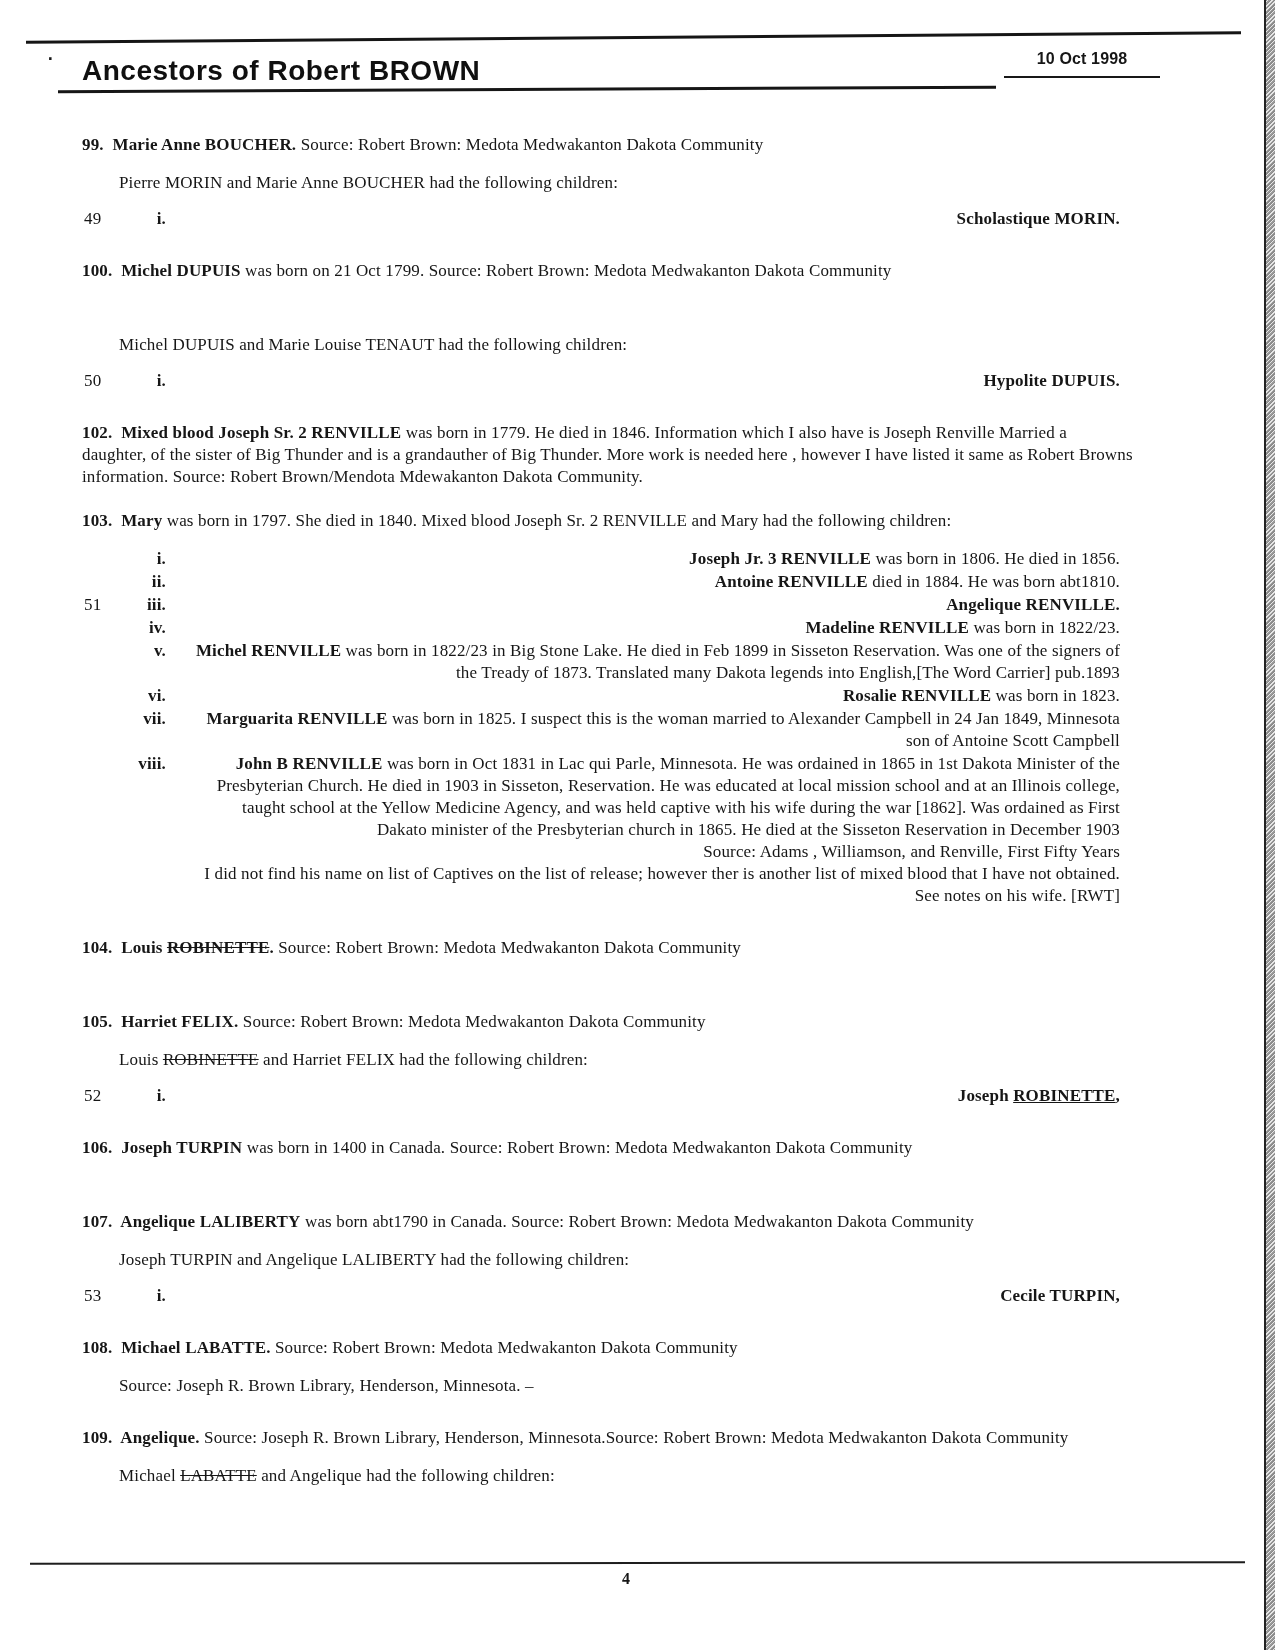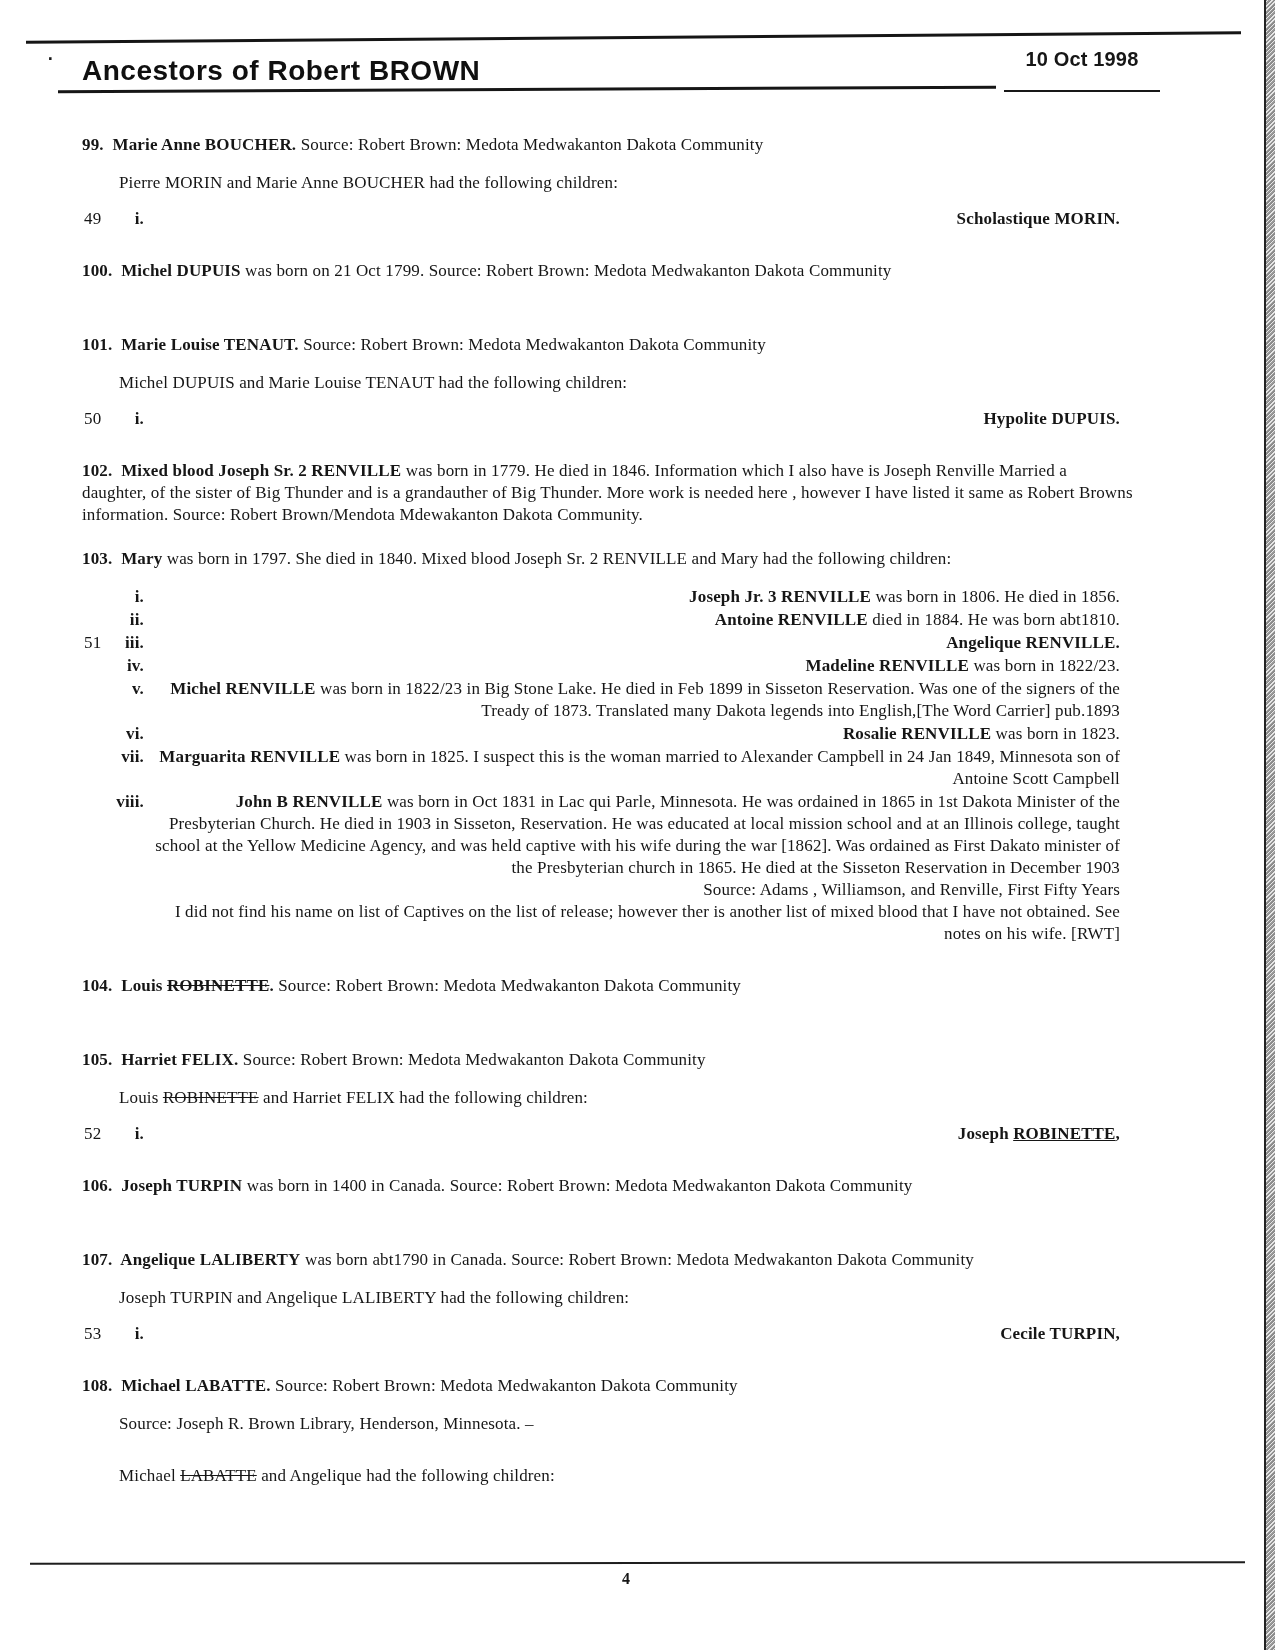--- a/index.html
+++ b/index.html
@@ -17,33 +17,33 @@
   
   .top-rule{position:absolute;left:26px;top:36px;width:1215px;height:3px;background:#151515;transform:rotate(-.45deg);}
   .title-rule{position:absolute;left:58px;top:88px;width:938px;height:3px;background:#161616;transform:rotate(-.28deg);}
   .bullet{position:absolute;left:46px;top:46px;font-size:26px;font-family:"Liberation Sans",sans-serif;}
   .title{
     position:absolute;left:66px;top:44px;margin:16px;
     font-family:"Liberation Sans",sans-serif;font-weight:700;font-size:28px;letter-spacing:.5px;color:#101010;
   }
   .date{
     position:absolute;left:1004px;top:48px;width:156px;text-align:center;
-    font-family:"Liberation Sans",sans-serif;font-weight:700;font-size:20px;
-    border-bottom:2px solid #181818;padding-bottom:20px;
+    font-family:"Liberation Sans",sans-serif;font-weight:700;font-size:16px;
+    border-bottom:2px solid #181818;padding-bottom:6px;
   }
   
   main{position:absolute;left:66px;top:118px;width:1084px;}
   .section{margin:0 0 30px 0;}
   .section.standalone{margin-bottom:52px;}
   .section.tight{margin-bottom:22px;}
   .head{margin:16px;}
   .nm{font-weight:700;}
   .sub{padding-left:6px;margin-left:47px;}
   .children{margin:14px 0;}
-  .child{display:grid;grid-template-columns:40px 34px 1fr;column-gap:4px;margin-bottom:1px;}
+  .child{display:grid;grid-template-columns:40px 34px 1fr;column-gap:26px;margin-bottom:1px;}
   .child .ref{padding-left:18px;}
   .child .roman{text-align:right;font-weight:700;}
   .child .ctext{padding-right:30px;text-align:right;}
   .note{margin:0;}
   .lt{text-decoration:line-through;}
   .u{text-decoration:underline;}
   
   .footer-rule{position:absolute;left:30px;top:1562px;width:1215px;height:2px;background:#1d1d1d;transform:rotate(-.08deg);}
   .page-number{position:absolute;left:622px;top:1568px;font-weight:700;font-size:16px;}
 </style>
@@ -70,21 +70,20 @@
             <span class="ref">49</span>
             <span class="roman">i.</span>
             <span class="ctext"><span class="nm">Scholastique MORIN.</span></span>
           </div>
         </div>
       </div>
       <div class="section standalone">
         <p class="head"><span class="nm">100.&nbsp; Michel DUPUIS</span> <span>was born on 21 Oct 1799.  Source: Robert Brown: Medota Medwakanton Dakota Community</span></p>
       </div>
       <div class="section">
-        <p class="head"><span class="nm">101.&nbsp; Marie Louise TENAUT.</span> <span>Source: Robert Brown: Medota Medwakanton Dakota Community</span></p>
         <div class="sub">Michel DUPUIS and Marie Louise TENAUT had the following children:</div>
         <div class="children">
           <div class="child">
             <span class="ref">50</span>
             <span class="roman">i.</span>
             <span class="ctext"><span class="nm">Hypolite DUPUIS.</span></span>
           </div>
         </div>
       </div>
       <div class="section tight">
@@ -161,19 +160,20 @@
             <span class="roman">i.</span>
             <span class="ctext"><span class="nm">Cecile TURPIN,</span></span>
           </div>
         </div>
       </div>
       <div class="section">
         <p class="head"><span class="nm">108.&nbsp; Michael LABATTE.</span> <span>Source: Robert Brown: Medota Medwakanton Dakota Community</span></p>
         <div class="sub">Source: Joseph R. Brown Library, Henderson, Minnesota.  –</div>
       </div>
       <div class="section">
+        <p class="head"><span class="nm">109.&nbsp; Angelique.</span> <span>Source: Joseph R. Brown Library, Henderson, Minnesota.Source: Robert Brown: Medota Medwakanton Dakota Community</span></p>
         <div class="sub">Michael <span class="lt">LABATTE</span> and Angelique had the following children:</div>
       </div>
     </main>
 
   <div class="footer-rule"></div>
   <div class="page-number">4</div>
 </div>
 
 </body></html>

